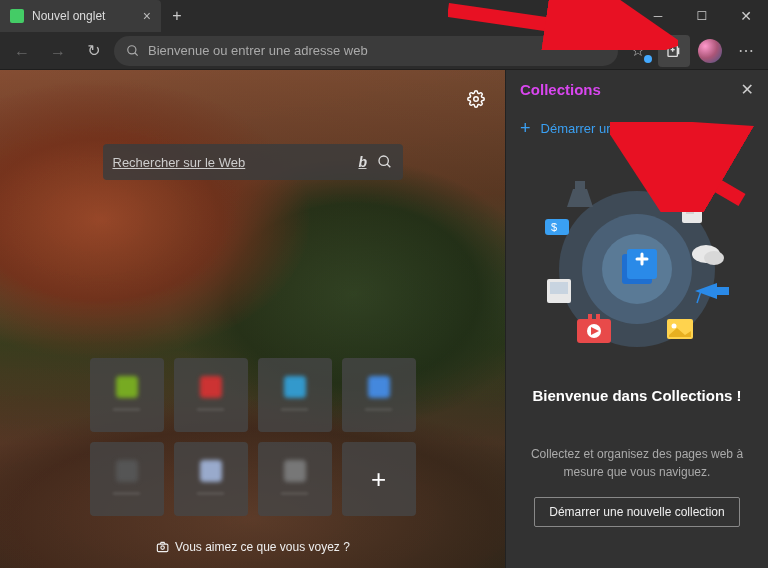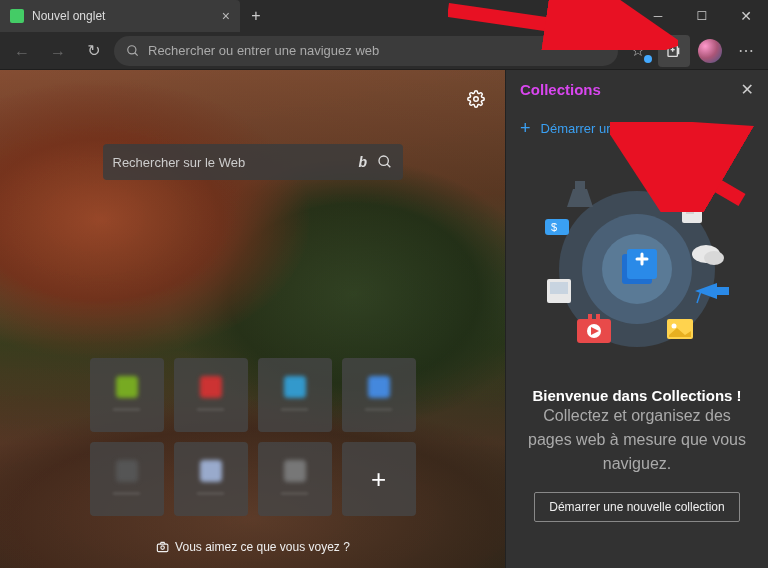--- a/index.html
+++ b/index.html
@@ -1,20 +1,20 @@
 <!DOCTYPE html>
 <html><head>
 <meta charset="utf-8">
 <style>
   * { margin: 0; padding: 0; box-sizing: border-box; font-family: "Segoe UI", Arial, sans-serif; }
   body { width: 768px; height: 568px; background: #2b2b2b; overflow: hidden; position: relative; color: #fff; }
 
   
   .titlebar { height: 32px; background: #2b2b2b; display: flex; align-items: stretch; }
-  .tab { display: flex; align-items: center; gap: 8px; background: #3b3b3b; width: 240px; padding: 0 10px; border-top-right-radius: 4px; font-size: 12px; color: #ddd; }
+  .tab { display: flex; align-items: center; gap: 8px; background: #3b3b3b; width: 161px; padding: 0 10px; border-top-right-radius: 4px; font-size: 12px; color: #ddd; }
   .tab .favicon { width: 14px; height: 14px; background: #4c6; border-radius: 2px; display:inline-block;}
   .tab .close { margin-left: auto; color: #bbb; font-size: 14px; cursor: pointer;}
   .newtab-btn { width: 32px; display:flex; align-items:center; justify-content:center; color:#ccc; font-size:16px;}
   .titlebar .spacer { flex: 1; }
   .win-controls { display: flex; }
   .win-controls div { width: 44px; display:flex; align-items:center; justify-content:center; color:#ccc; font-size:12px; }
   .win-controls .x { font-size: 14px;}
 
   
   .toolbar { height: 38px; background: #2b2b2b; display:flex; align-items:center; gap:4px; padding: 0 6px; border-bottom:1px solid #1e1e1e;}
@@ -30,42 +30,42 @@
   .bg { position:absolute; inset:0;
     background:
       linear-gradient(120deg, rgba(90,40,25,.2), rgba(20,30,20,.3)),
       radial-gradient(ellipse 300px 200px at 20% 30%, #a65638 0%, #7a3d28 40%, transparent 70%),
       radial-gradient(ellipse 250px 180px at 70% 45%, #3a5030 0%, #2a3a22 50%, transparent 75%),
       radial-gradient(ellipse 400px 150px at 50% 90%, #6e4a38 0%, #4a3226 60%, transparent 80%),
       linear-gradient(180deg, #8a5a42 0%, #6b4530 25%, #4a5838 45%, #3a4628 55%, #5a4030 75%, #3a2e24 100%);
     filter: contrast(1.05) saturate(1.1);
   }
   .gear { position:absolute; top:20px; right:20px; color:#fff; }
-  .ntp-search { position:absolute; top:74px; left:50%; transform:translateX(-50%); width:300px; height:36px; background:rgba(60,60,60,.85); border-radius:4px; display:flex; align-items:center; padding:0 10px; color:#ccc; font-size:13px;}
+  .ntp-search { position:absolute; top:74px; left:50%; transform:translateX(-50%); width:300px; height:36px; background:rgba(60,60,60,.85); border-radius:4px; display:flex; align-items:center; padding:0 10px; color:#ccc; font-size:13px;text-decoration:underline;}
   .ntp-search .bing { margin-left:auto; font-style:italic; font-weight:bold; color:#ddd; font-size:14px; letter-spacing:-.5px;}
   .ntp-search .mag { margin-left:10px; color:#ddd;}
   .tiles { position:absolute; top:288px; left:50%; transform:translateX(-50%); display:grid; grid-template-columns:repeat(4,74px); grid-template-rows:repeat(2,74px); gap:10px;}
   .tile { background:rgba(70,70,70,.8); border-radius:4px; display:flex; flex-direction:column; align-items:center; justify-content:center; gap:6px; filter:blur(.3px);}
   .tile .ticon { width:22px;height:22px; border-radius:4px; filter:blur(2px);}
   .tile .tlbl { font-size:9px; color:rgba(220,220,220,.5); filter:blur(1.5px); }
   .tile.add { font-size:26px; color:#fff; filter:none;}
   .caption { position:absolute; bottom:14px; left:50%; transform:translateX(-50%); font-size:12px; color:#eee; display:flex; align-items:center; gap:6px; white-space:nowrap;}
 
   
   .panel { flex:1; background:#323232; display:flex; flex-direction:column; border-left:1px solid #222;}
   .panel-head { display:flex; align-items:center; padding:10px 14px; }
   .panel-head h2 { font-size:15px; font-weight:600; color:#d946ef;}
   .panel-head .x { margin-left:auto; color:#ccc; font-size:16px;}
   .start-row { display:flex; align-items:center; gap:10px; padding:10px 14px 14px; color:#3aa0f3; font-size:13px;}
   .start-row .plus { font-size:18px; line-height:1;}
   .illus-wrap { display:flex; justify-content:center; margin-top:18px;}
   .illus { width:200px; height:200px; position:relative;}
   .welcome { text-align:center; padding: 18px 20px 0;}
   .welcome h3 { font-size:15px; color:#fff; font-weight:600; }
-  .welcome p { font-size:16px; color:#aaa; line-height:1.5;}
+  .welcome p { font-size:12px; color:#aaa; line-height:1.5;margin-top:41px;}
   .cta { margin:16px auto 0; display:block; border:1px solid #888; background:transparent; color:#eee; font-size:12px; padding:7px 14px; border-radius:2px;}
 
   
   .arrow1, .arrow2 { position:absolute; pointer-events:none; z-index:50;}
   svg { display:block; }
 </style>
 </head>
 <body>
 
 <div class="titlebar">
@@ -87,21 +87,21 @@
   <div class="tbtn dis">←</div>
   <div class="tbtn dis">→</div>
   <div class="tbtn">↻</div>
   <div class="addr">
     <span>
       <svg width="14" height="14" viewBox="0 0 24 24" fill="none" stroke="#aaa" stroke-width="2">
           <circle cx="10" cy="10" r="7"></circle>
           <line x1="20" y1="20" x2="15" y2="15"></line>
         </svg>
     </span>
-    <span>Rechercher ou entrer une naviguez web</span>
+    <span>Bienvenue ou entrer une adresse web</span>
   </div>
   <div class="tbtn" style="position:relative">☆<span class="dot-blue" style="right:2px;bottom:4px"></span></div>
   <div class="tbtn" style="background:#444;border-radius:4px">
     <svg width="16" height="16" viewBox="0 0 24 24" fill="none" stroke="#ddd" stroke-width="2">
         <rect x="3" y="4" width="14" height="16" rx="1"></rect>
         <line x1="19" y1="7" x2="19" y2="17"></line>
         <line x1="7" y1="10" x2="13" y2="10"></line>
         <line x1="10" y1="7" x2="10" y2="13"></line>
       </svg>
   </div>

